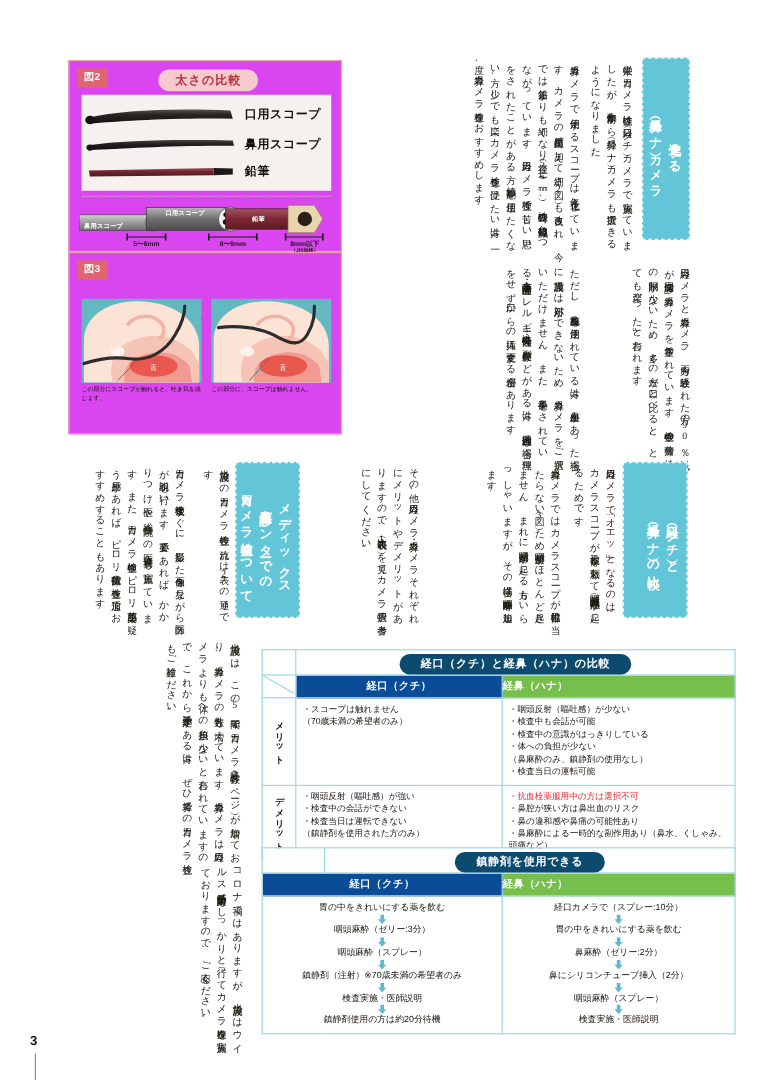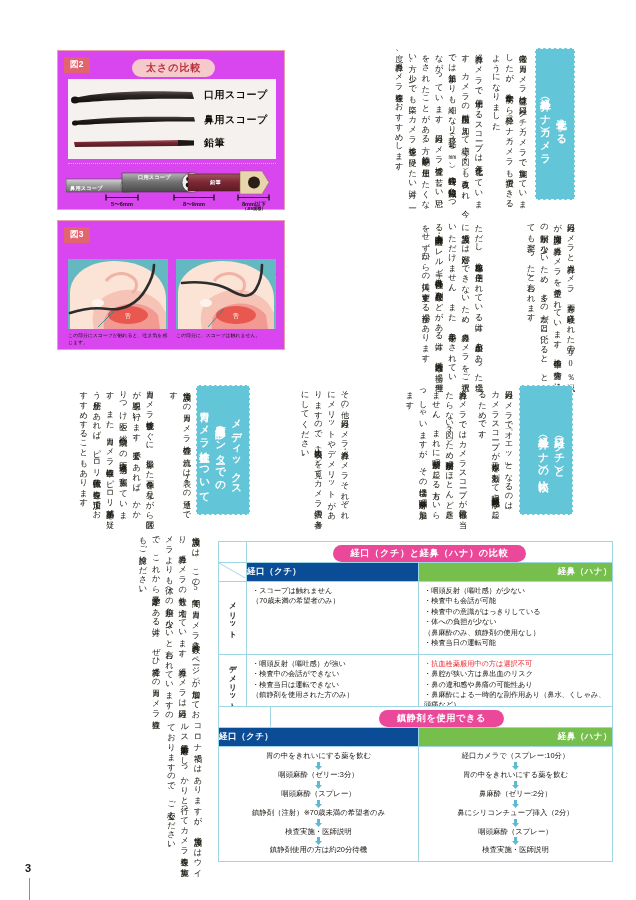--- a/index.html
+++ b/index.html
@@ -114,37 +114,37 @@
   .tcaprow td { background: #ffffff; padding: 0; height: 21px; vertical-align: middle; }
   .tnum {
     background: #6ec6d8; color: #fff;
     font-family: "Liberation Sans", "DejaVu Sans", sans-serif;
     font-weight: bold; font-size: 9px;
     text-align: center; vertical-align: middle !important;
   }
   .tcaptitle { text-align: center; }
   .tcappill {
     display: inline-block;
-    background: #ec4899; color: #ffffff;
+    background: #0c4a6e; color: #ffffff;
     font-family: "Liberation Sans", "DejaVu Sans", sans-serif;
     font-weight: bold; font-size: 9.2px;
     border-radius: 9px; padding: 2px 18px; letter-spacing: .6px;
   }
   .hblue {
     background: #0b4c96; color: #ffffff;
     font-family: "Liberation Sans", "DejaVu Sans", sans-serif;
     font-weight: bold; font-size: 8.6px;
-    padding: 3px 0; letter-spacing: .4px;
+    text-align: center; padding: 3px 0; letter-spacing: .4px;
     vertical-align: middle !important;
   }
   .hgreen {
     background: #76bf4c; color: #ffffff;
     font-family: Liberation Sans, sans-serif;
     font-weight: bold; font-size: 8.6px;
-    text-align: right; padding: 3px 0; letter-spacing: .4px;
+    text-align: left; padding: 3px 0; letter-spacing: .4px;
     vertical-align: middle !important;
   }
   .slashcell {
     background: #ffffff;
     position: relative;
     padding: 0;
   }
   .slashcell svg { display: block; width: 100%; height: 100%; }
   .rowlabel {
     background: #ffffff;
@@ -301,21 +301,21 @@
       <div class="mmlabel" style="position:absolute;left:104px;top:7px;width:48px;">
         <span>8〜9mm</span>
       </div>
       <div class="mmlabel" style="position:absolute;left:164px;top:7px;width:48px;">
         <span>8mm以下</span>
         <div class="mmsub">（JIS規格）</div>
       </div>
     </div>
   </div>
 
-  <div class="figbox" style="left:57px; top:220px; width:228px; height:130px;text-decoration:underline;">
+  <div class="figbox" style="left:57px; top:210px; width:228px; height:152px;text-decoration:underline;">
     <div class="figtag" style="left:6px; top:6px;">図3</div>
 
     <div class="fig3title" style="position:absolute;left:8px;top:23px;width:104px;">口からの胃内視鏡</div>
     <div class="fig3title" style="position:absolute;left:116px;top:23px;width:104px;">アレルギー性鼻炎</div>
 
     <div style="position:absolute;left:10px;top:38px;width:100px;height:70px;background:#63b8c1;overflow:hidden;">
       <svg width="100" height="70" viewBox="0 0 100 70">
         <path d="M2,70 L2,34 C2,16 20,2 46,2 C74,2 98,16 98,40 L98,70 Z" fill="#fbe3d6"></path>
         <path d="M26,70 C22,52 28,40 44,34 C62,27 80,32 92,44 L98,54 L98,70 Z" fill="#f6c4b6"></path>
         <path d="M36,70 C34,58 40,50 54,46 C68,42 82,46 90,56 L92,70 Z" fill="#f29a91"></path>

